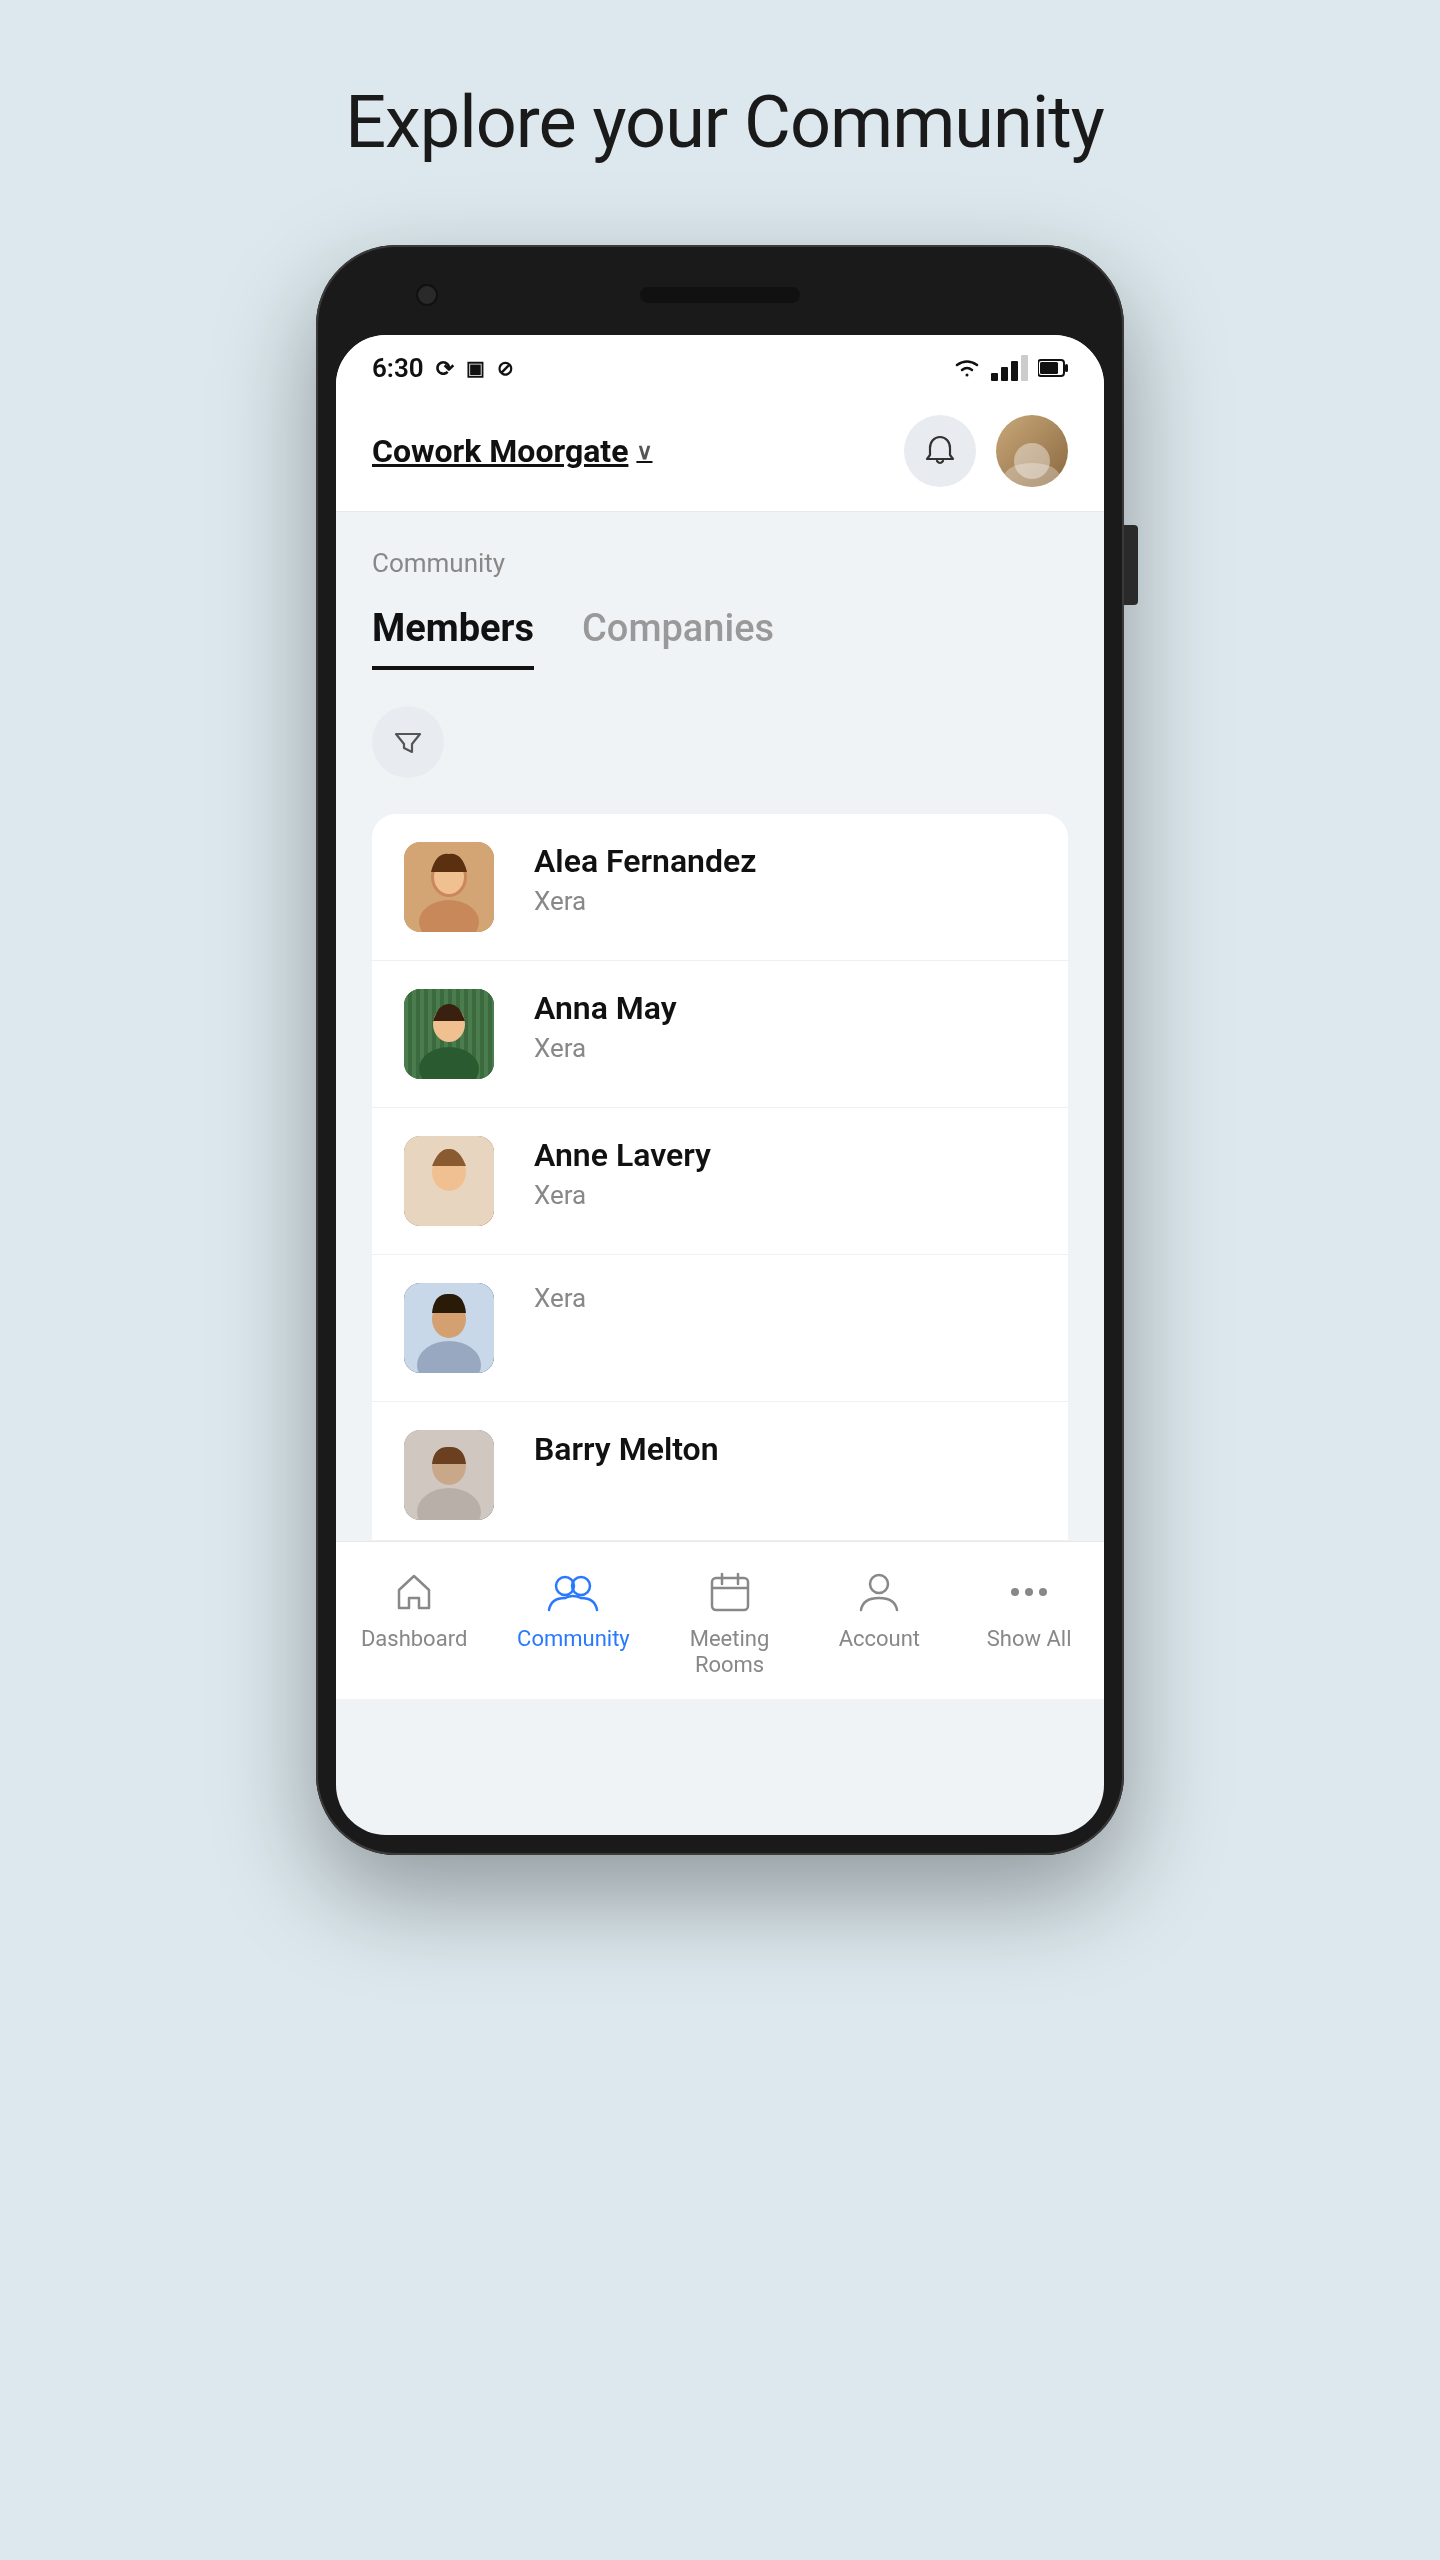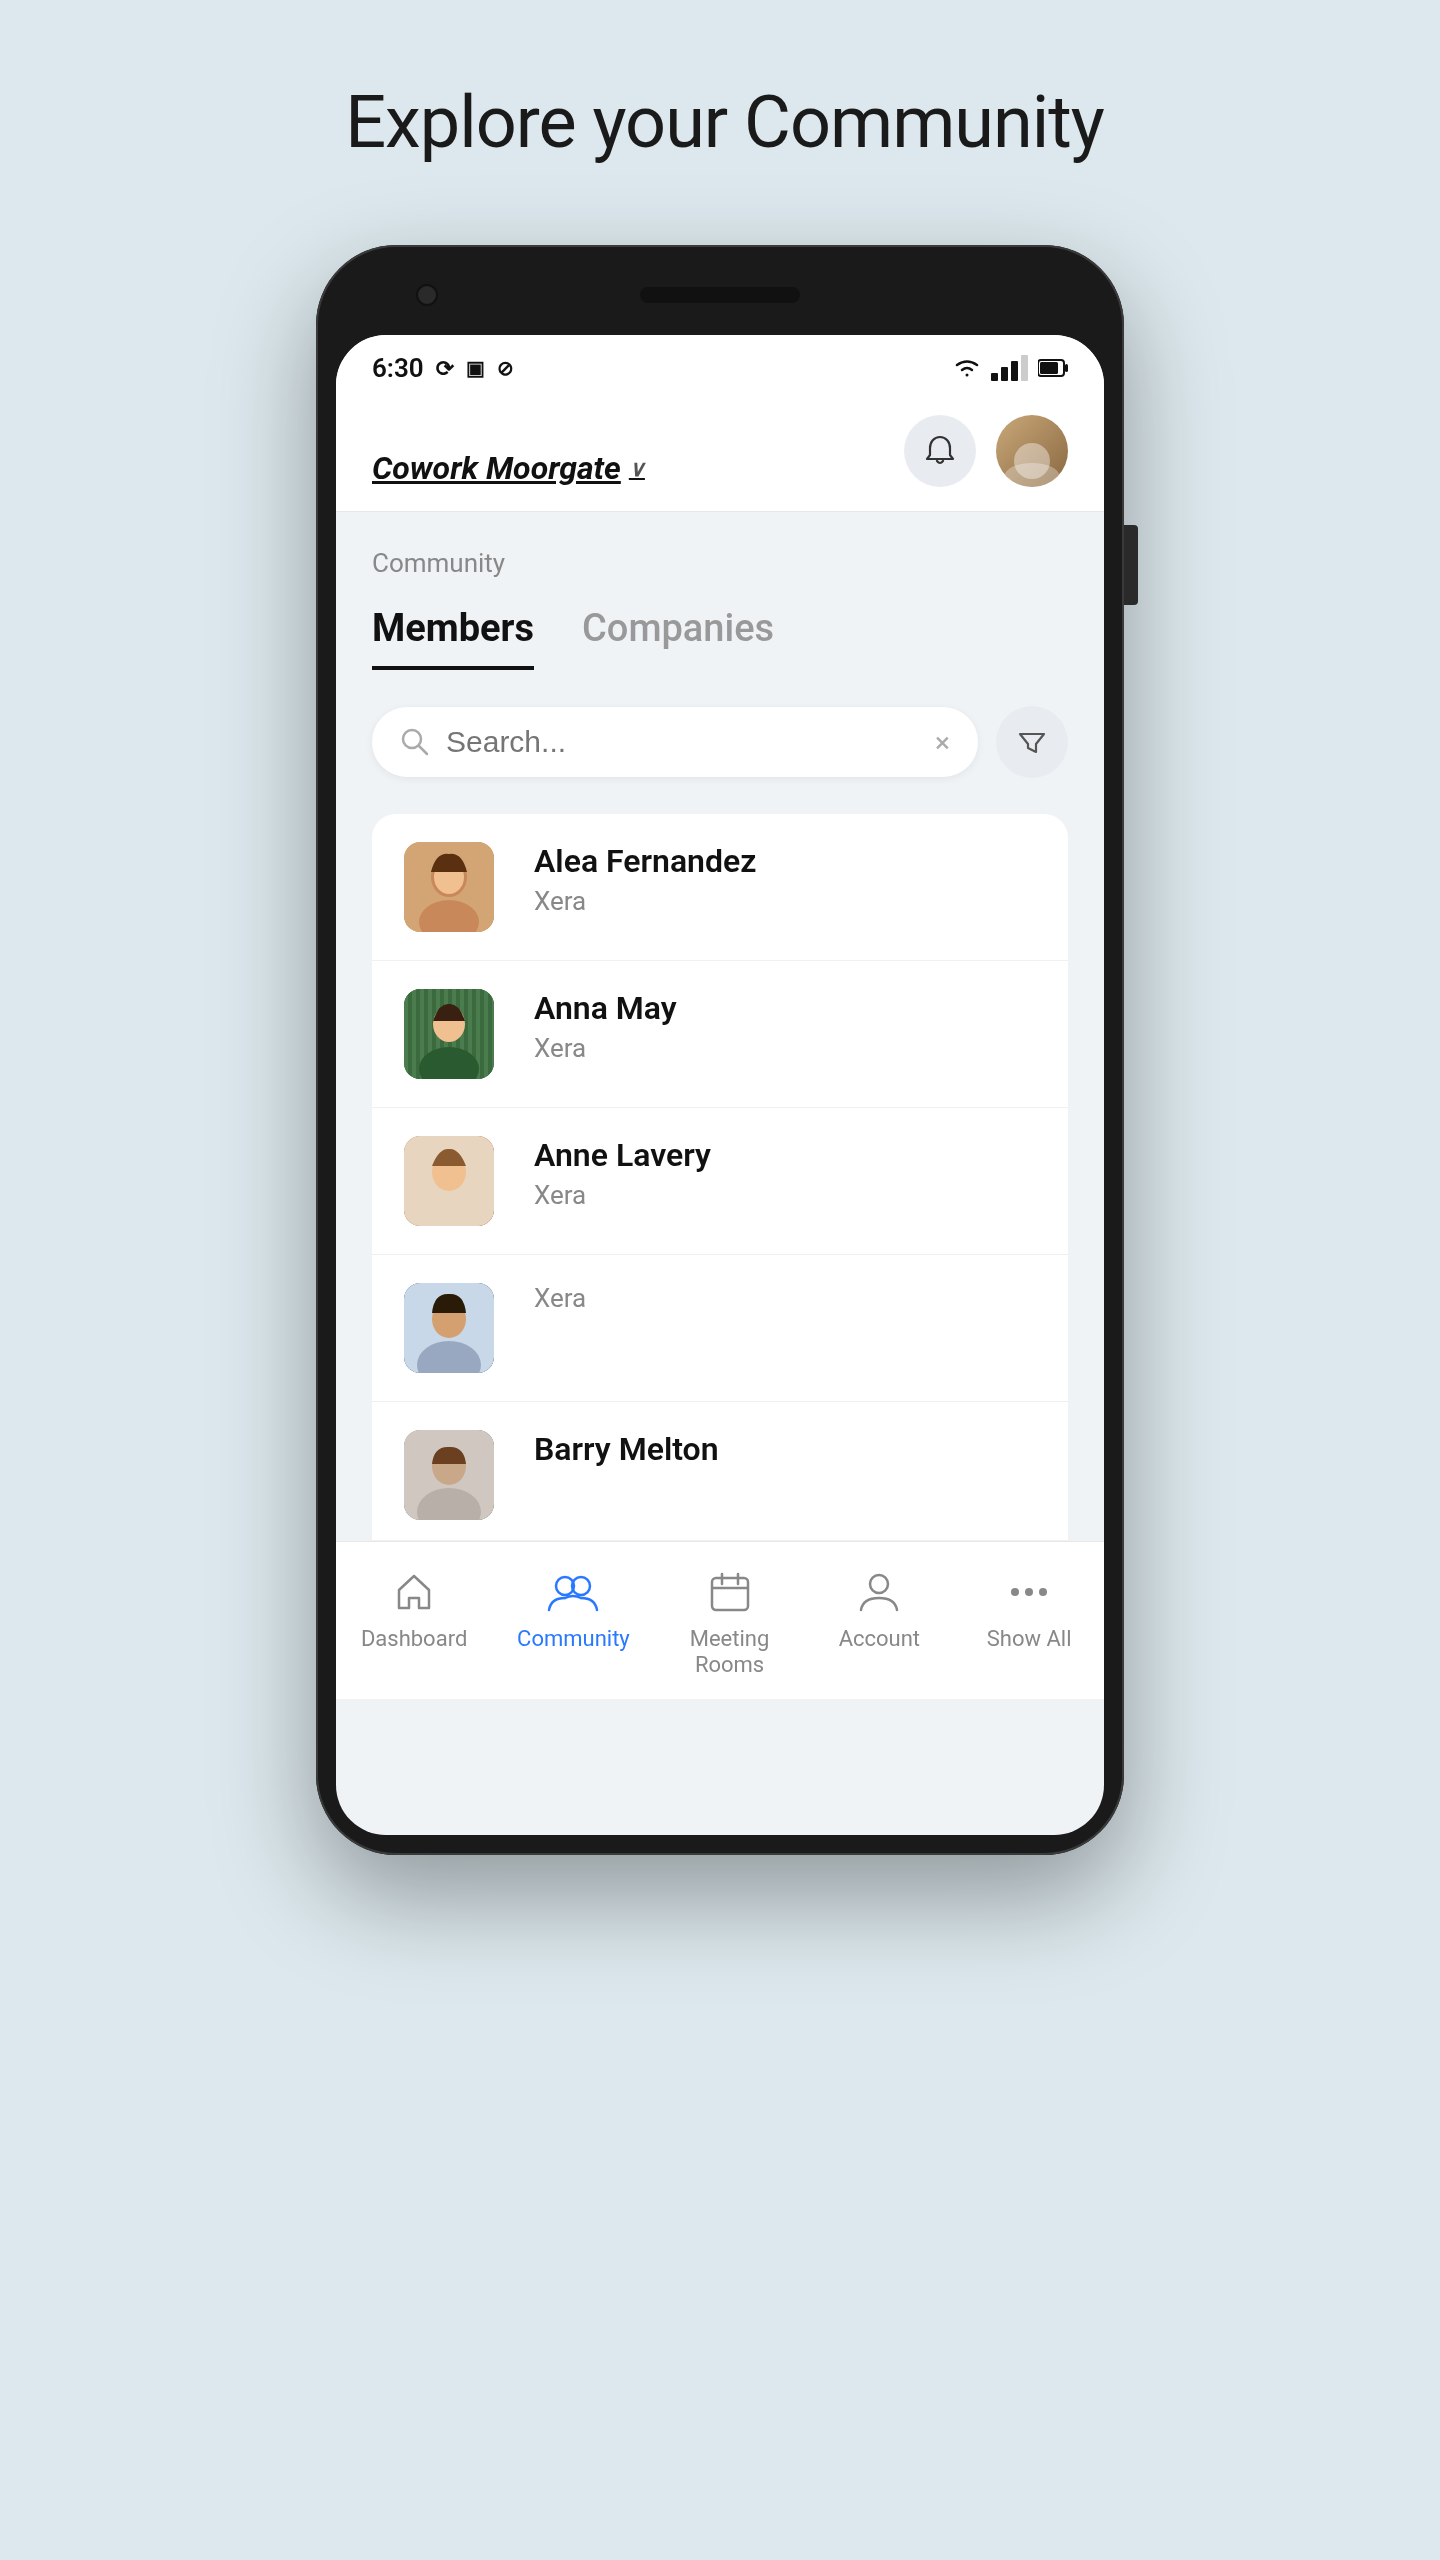--- a/index.html
+++ b/index.html
@@ -84,25 +84,24 @@
       color: #111;
     }
 
     .status-left { display: flex; align-items: center; gap: 12px; }
     .status-right { display: flex; align-items: center; gap: 10px; }
 
     
     .app-header {
       background: white;
       display: flex;
-      align-items: flex-end;
+      align-items: center;
       justify-content: space-between;
       padding: 20px 36px 24px;
       border-bottom: 1px solid #e8e8e8;
-      font-style: italic;
     }
 
     .workspace-name {
       font-size: 32px;
       font-weight: 700;
       color: #111;
       text-decoration: underline;
       display: flex;
       align-items: center;
       gap: 8px;
@@ -442,28 +441,20 @@
       <div class="content-area">
 
         <div class="section-label">Community</div>
 
         <div class="tabs">
           <div class="tab active">Members</div>
           <div class="tab">Companies</div>
         </div>
 
         <div class="search-row">
-          <div class="search-bar">
-            <svg width="30" height="30" viewBox="0 0 30 30">
-              <circle cx="12" cy="12" r="9" fill="none" stroke="#aaa" stroke-width="2.5"></circle>
-              <line x1="19" y1="19" x2="27" y2="27" stroke="#aaa" stroke-width="2.5" stroke-linecap="round"></line>
-            </svg>
-            <input class="search-input" type="text" placeholder="Search..." style="">
-            <span class="clear-btn">×</span>
-          </div>
           <div class="filter-btn">
             <svg width="32" height="32" viewBox="0 0 32 32">
               <path d="M4 8 L28 8 L20 18 L20 26 L12 22 L12 18 Z" fill="none" stroke="#555" stroke-width="2.2" stroke-linejoin="round"></path>
             </svg>
           </div>
         </div>
 
         <div class="members-list">
 
           <div class="member-item">

